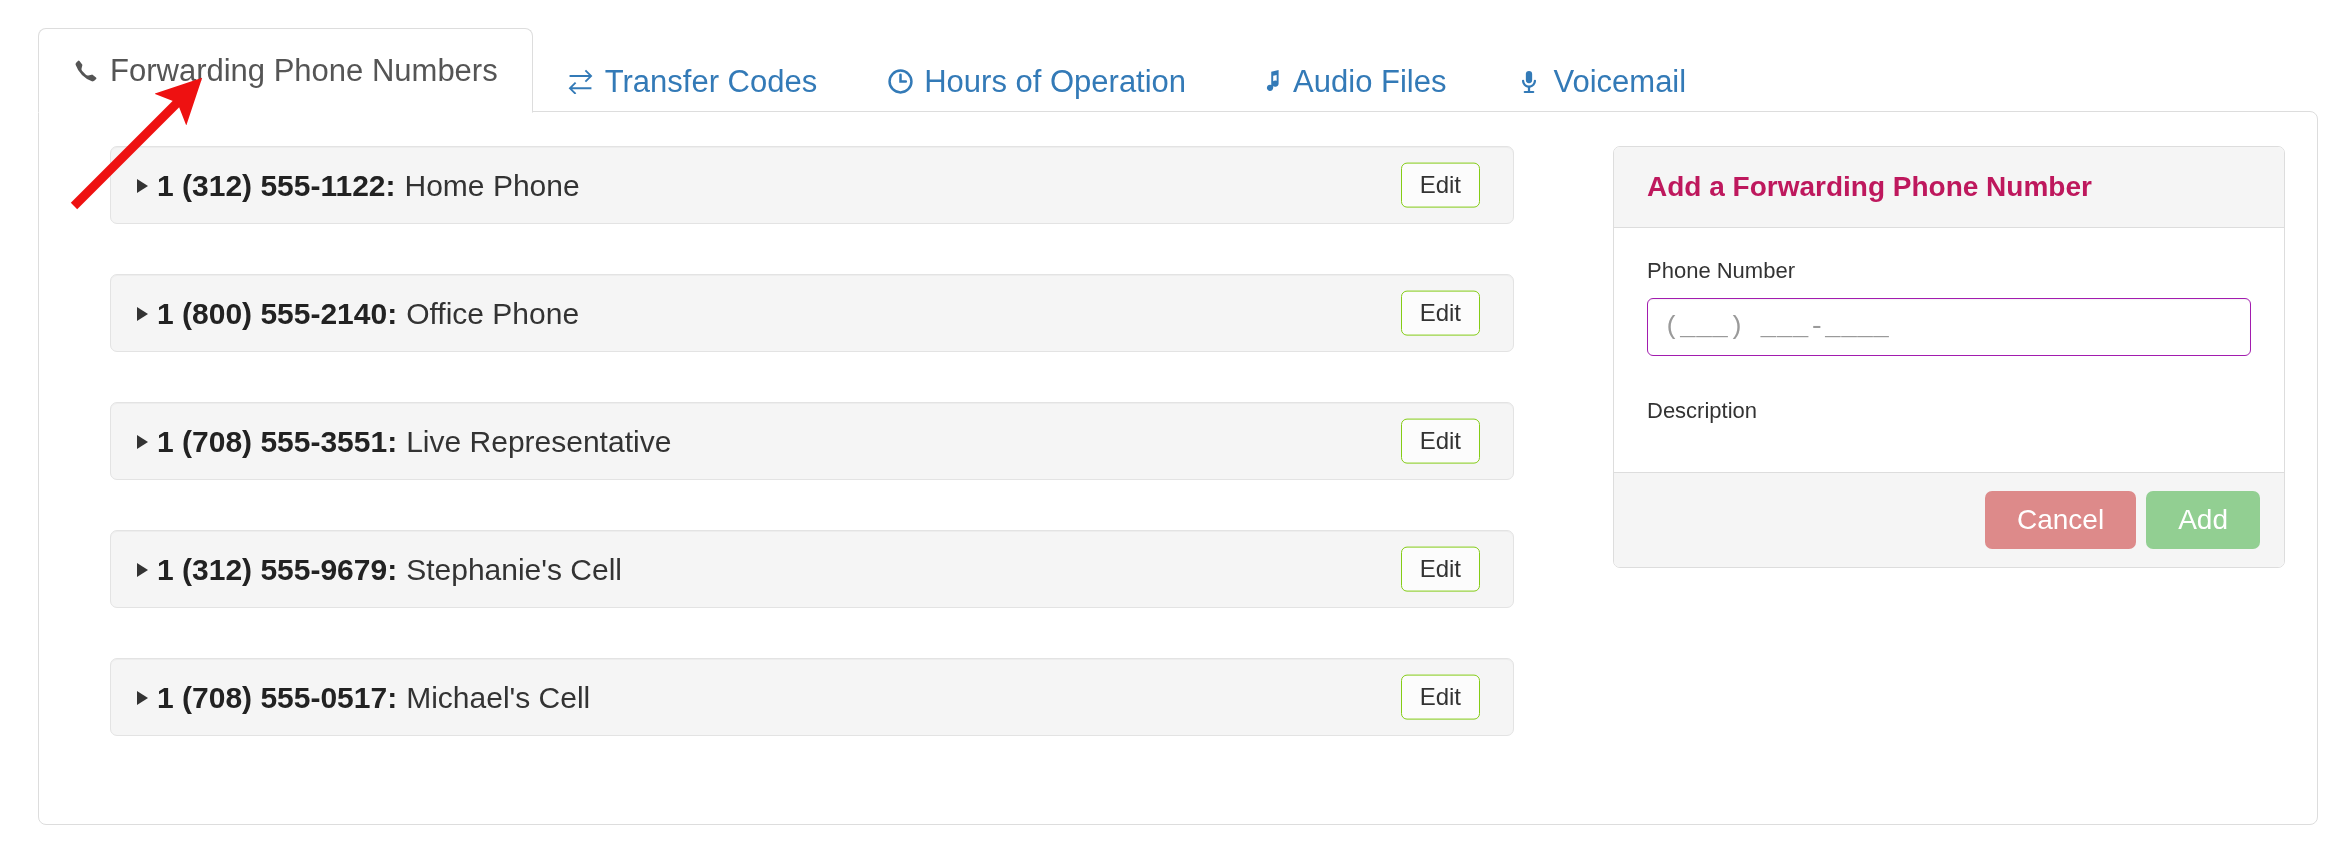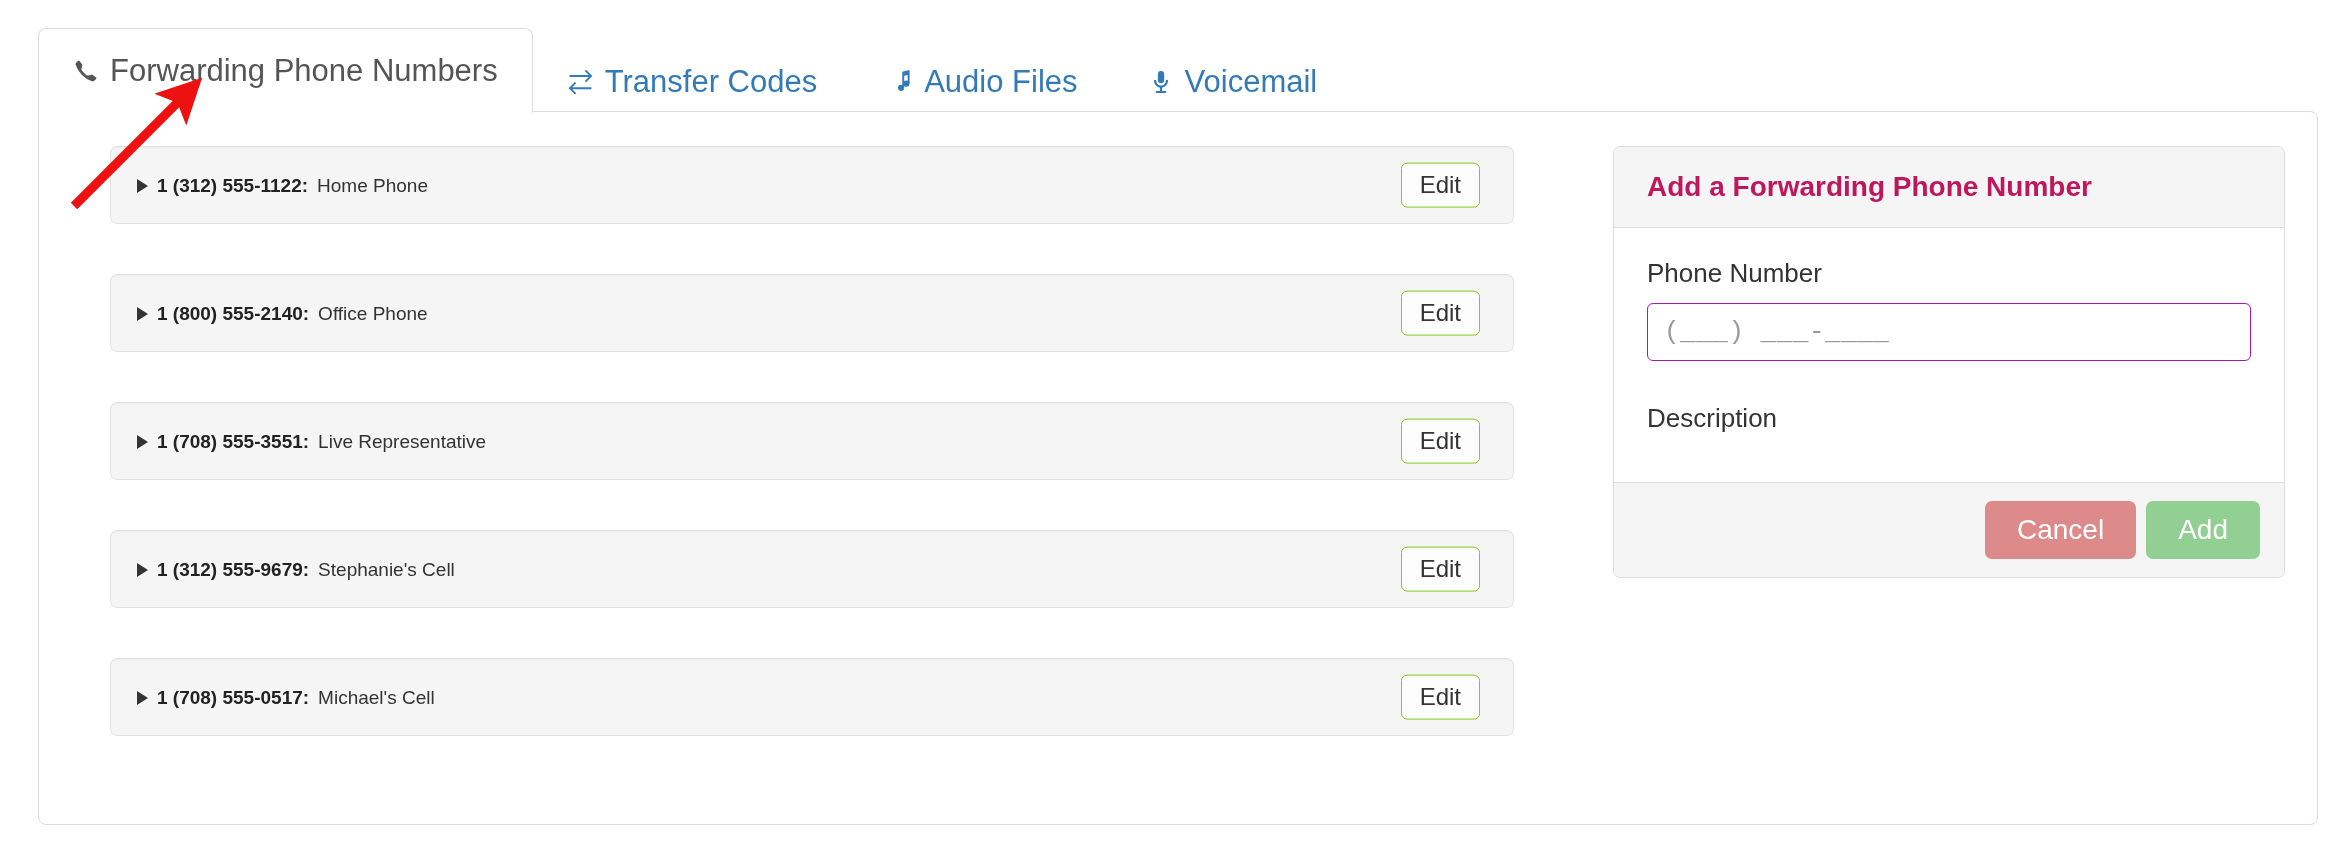--- a/index.html
+++ b/index.html
@@ -108,21 +108,21 @@
   }
   .number-row:last-child { margin-bottom: 0; }
   .row-label {
     position: absolute;
     left: 26px;
     top: 0;
     height: 78px;
     display: flex;
     align-items: center;
     gap: 9px;
-    font-size: 19px;
+    font-size: 30px;
     color: #333333;
     white-space: nowrap;
   }
   .caret {
     width: 0;
     height: 0;
     border-left: 11px solid #333333;
     border-top: 7px solid transparent;
     border-bottom: 7px solid transparent;
     display: inline-block;
@@ -170,21 +170,21 @@
     font-size: 28px;
     font-weight: bold;
     color: #be185d;
     box-sizing: border-box;
   }
   .add-card-body {
     padding: 30px 33px 34px 33px;
     box-sizing: border-box;
   }
   .field-label {
-    font-size: 26px;
+    font-size: 22px;
     color: #333333;
     margin-bottom: 14px;
   }
   .field-label.second { margin-top: 42px; }
   .text-input {
     display: block;
     width: 100%;
     box-sizing: border-box;
     height: 58px;
     padding: 0 16px;
@@ -249,20 +249,29 @@
   <div class="tab">
     <span class="tab-ico">
       <svg viewBox="0 0 16 16" width="25" height="25" fill="#337ab7" aria-hidden="true">
         <path d="M1 5.5h12.3l-2.6-2.6.85-.85 4.05 4.05-4.05 4.05-.85-.85 2.6-2.6H1z" transform="translate(0,-1.6)"></path>
         <path d="M15 12.5H2.7l2.6 2.6-.85.85L.4 11.9l4.05-4.05.85.85-2.6 2.6H15z" transform="translate(0,0.4)"></path>
       </svg>
     </span>
     <span>Transfer Codes</span>
   </div>
 
+  <div class="tab">
+    <span class="tab-ico">
+      <svg viewBox="0 0 16 16" width="25" height="25" aria-hidden="true">
+        <circle cx="8" cy="8" r="7" fill="none" stroke="#337ab7" stroke-width="1.6"></circle>
+        <path d="M8 3.6V8h3.4" fill="none" stroke="#337ab7" stroke-width="1.6" stroke-linecap="round"></path>
+      </svg>
+    </span>
+    <span>Hours of Operation</span>
+  </div>
 
   <div class="tab">
     <span class="tab-ico">
       <svg viewBox="0 0 16 16" width="24" height="24" fill="#337ab7" aria-hidden="true">
         <path d="M9.5 1.2 14.4 0v9.1a2.1 2.1 0 1 1-1.3-1.95V3.3L10.8 3.8v8.1a2.1 2.1 0 1 1-1.3-1.95z"></path>
       </svg>
     </span>
     <span>Audio Files</span>
   </div>
 

